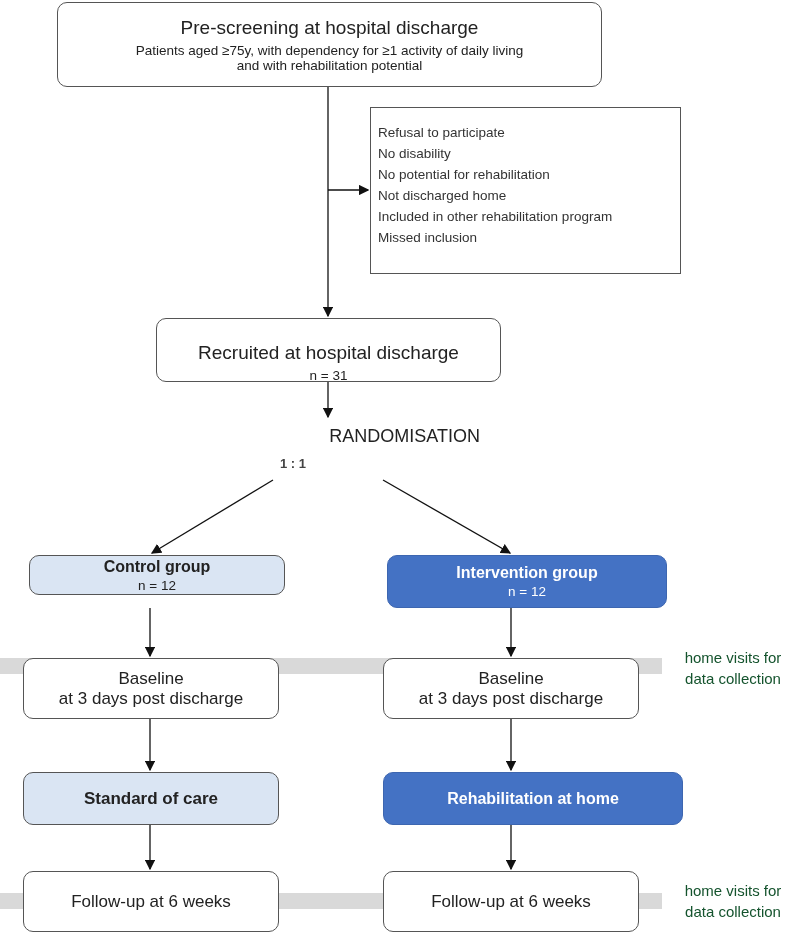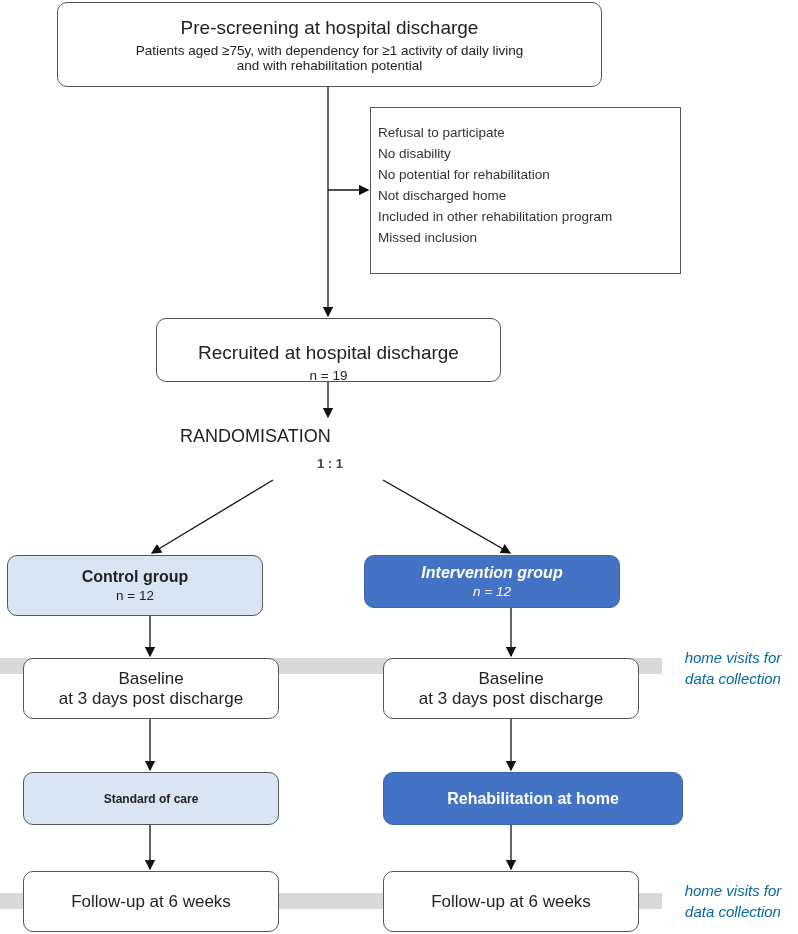--- a/index.html
+++ b/index.html
@@ -5,21 +5,21 @@
   html, body { margin:0; padding:0; background:#ffffff; }
   body { width:798px; height:934px; position:relative; overflow:hidden;
          font-family:"Liberation Sans", sans-serif; color:#222; }
   .box { position:absolute; box-sizing:border-box; border:1.5px solid #555;
          border-radius:10px; background:#fff; text-align:center;
          display:flex; flex-direction:column; justify-content:center; align-items:center; }
   .light { background:#dae5f3; }
   .dark { background:#4472c4; border-color:#3d66b0; color:#fff; }
   .bold { font-weight:bold; }
   .band { position:absolute; background:#d9d9d9; height:16px; }
-  .note { position:absolute; font-style:italic; color:#0369a1; font-size:15px;
+  .note { position:absolute; color:#14532d; font-size:15px;
           text-align:center; line-height:21px; }
   svg.lines { position:absolute; left:0; top:0; }
 </style>
 </head>
 <body>
 
 <div class="band" style="left:0;top:658px;width:662px;"></div>
 <div class="band" style="left:0;top:893px;width:662px;"></div>
 
 <svg class="lines" width="798" height="934">
@@ -51,42 +51,42 @@
   <div>Refusal to participate</div>
   <div>No disability</div>
   <div>No potential for rehabilitation</div>
   <div>Not discharged home</div>
   <div>Included in other rehabilitation program</div>
   <div>Missed inclusion</div>
 </div>
 
 <div class="box" style="left:156px;top:318px;width:345px;height:64px;">
   <div style="font-size:19px;margin-top:25px;">Recruited at hospital discharge</div>
-  <div style="font-size:13.5px;margin-top:4px;">n = 19</div>
+  <div style="font-size:13.5px;margin-top:4px;">n = 31</div>
 </div>
 
-<div style="position:absolute;left:180px;top:426px;width:300px;text-align:left;font-size:18px;">RANDOMISATION</div>
-<div style="position:absolute;left:280px;top:456px;width:100px;text-align:center;font-size:13px;font-weight:bold;color:#444;">1 : 1</div>
+<div style="position:absolute;left:180px;top:426px;width:300px;text-align:right;font-size:18px;">RANDOMISATION</div>
+<div style="position:absolute;left:280px;top:456px;width:100px;text-align:left;font-size:13px;font-weight:bold;color:#444;">1 : 1</div>
 
-<div class="box light" style="left:7px;top:555px;width:256px;height:61px;">
+<div class="box light" style="left:29px;top:555px;width:256px;height:40px;">
   <div class="bold" style="font-size:16px;">Control group</div>
   <div style="font-size:13.5px;margin-top:2px;">n = 12</div>
 </div>
 <div class="box" style="left:23px;top:658px;width:256px;height:61px;">
   <div style="font-size:17px;">Baseline</div>
   <div style="font-size:17px;">at 3 days post discharge</div>
 </div>
 <div class="box light" style="left:23px;top:772px;width:256px;height:53px;">
-  <div class="bold" style="font-size:12px;">Standard of care</div>
+  <div class="bold" style="font-size:17px;">Standard of care</div>
 </div>
 <div class="box" style="left:23px;top:871px;width:256px;height:61px;">
   <div style="font-size:17px;">Follow-up at 6 weeks</div>
 </div>
 
-<div class="box dark" style="left:364px;top:555px;width:256px;height:53px;font-style:italic;">
+<div class="box dark" style="left:387px;top:555px;width:280px;height:53px;">
   <div class="bold" style="font-size:16px;">Intervention group</div>
   <div style="font-size:13.5px;margin-top:2px;">n = 12</div>
 </div>
 <div class="box" style="left:383px;top:658px;width:256px;height:61px;">
   <div style="font-size:17px;">Baseline</div>
   <div style="font-size:17px;">at 3 days post discharge</div>
 </div>
 <div class="box dark" style="left:383px;top:772px;width:300px;height:53px;">
   <div class="bold" style="font-size:16px;">Rehabilitation at home</div>
 </div>

